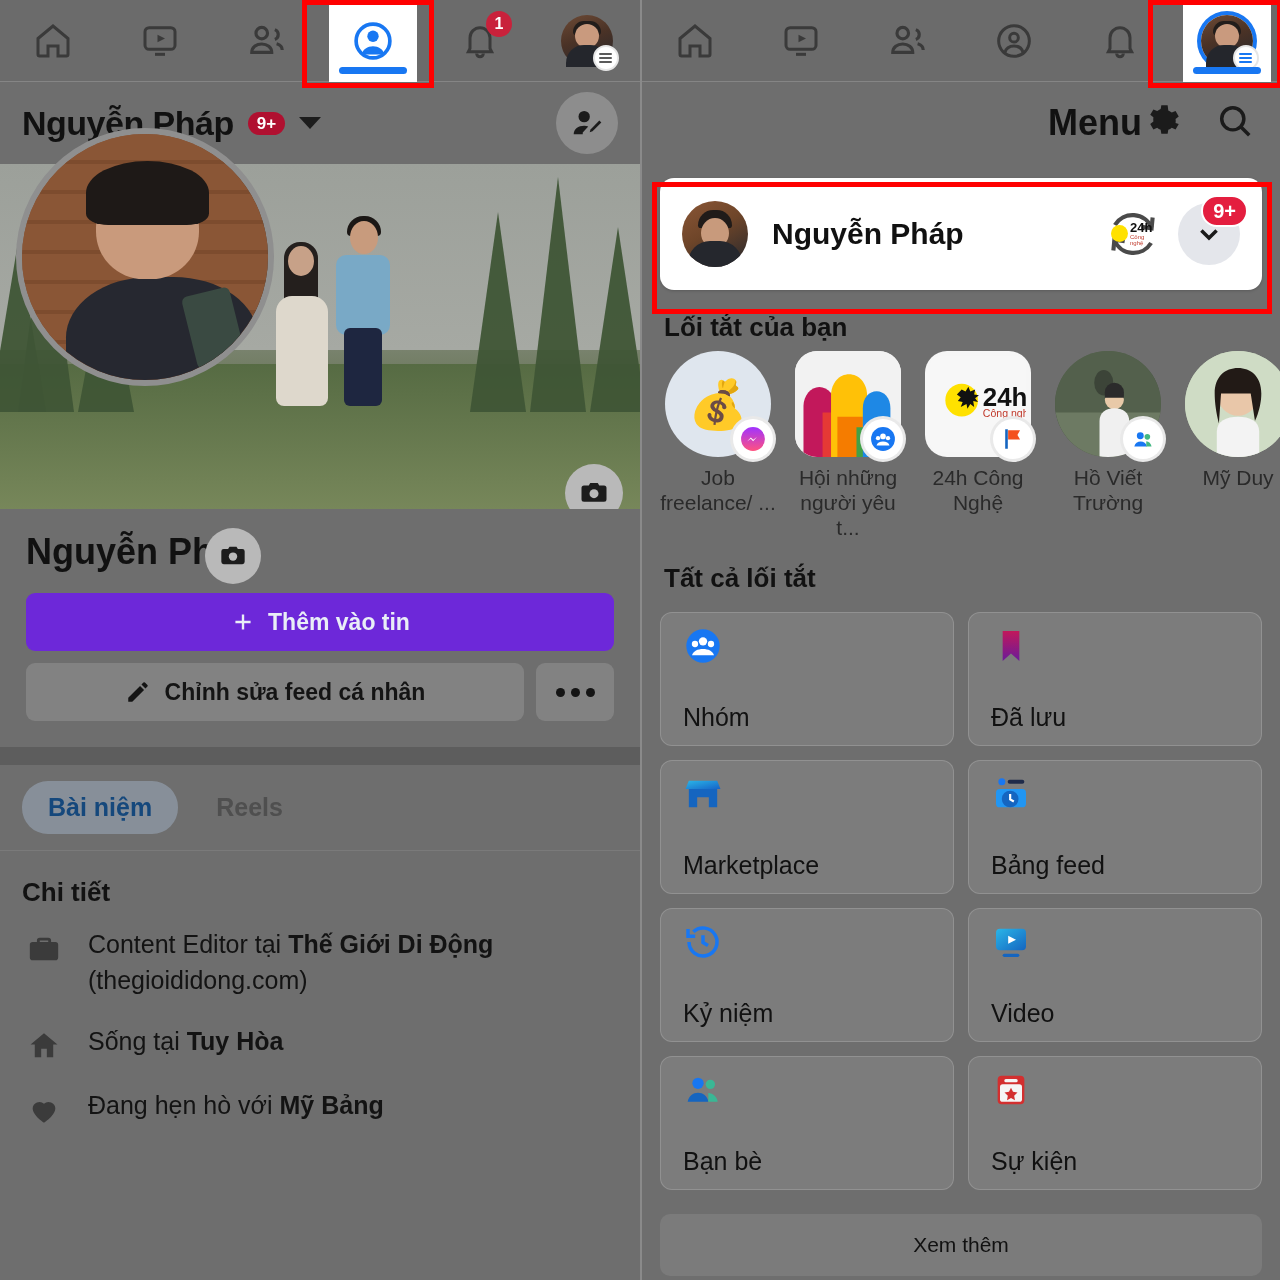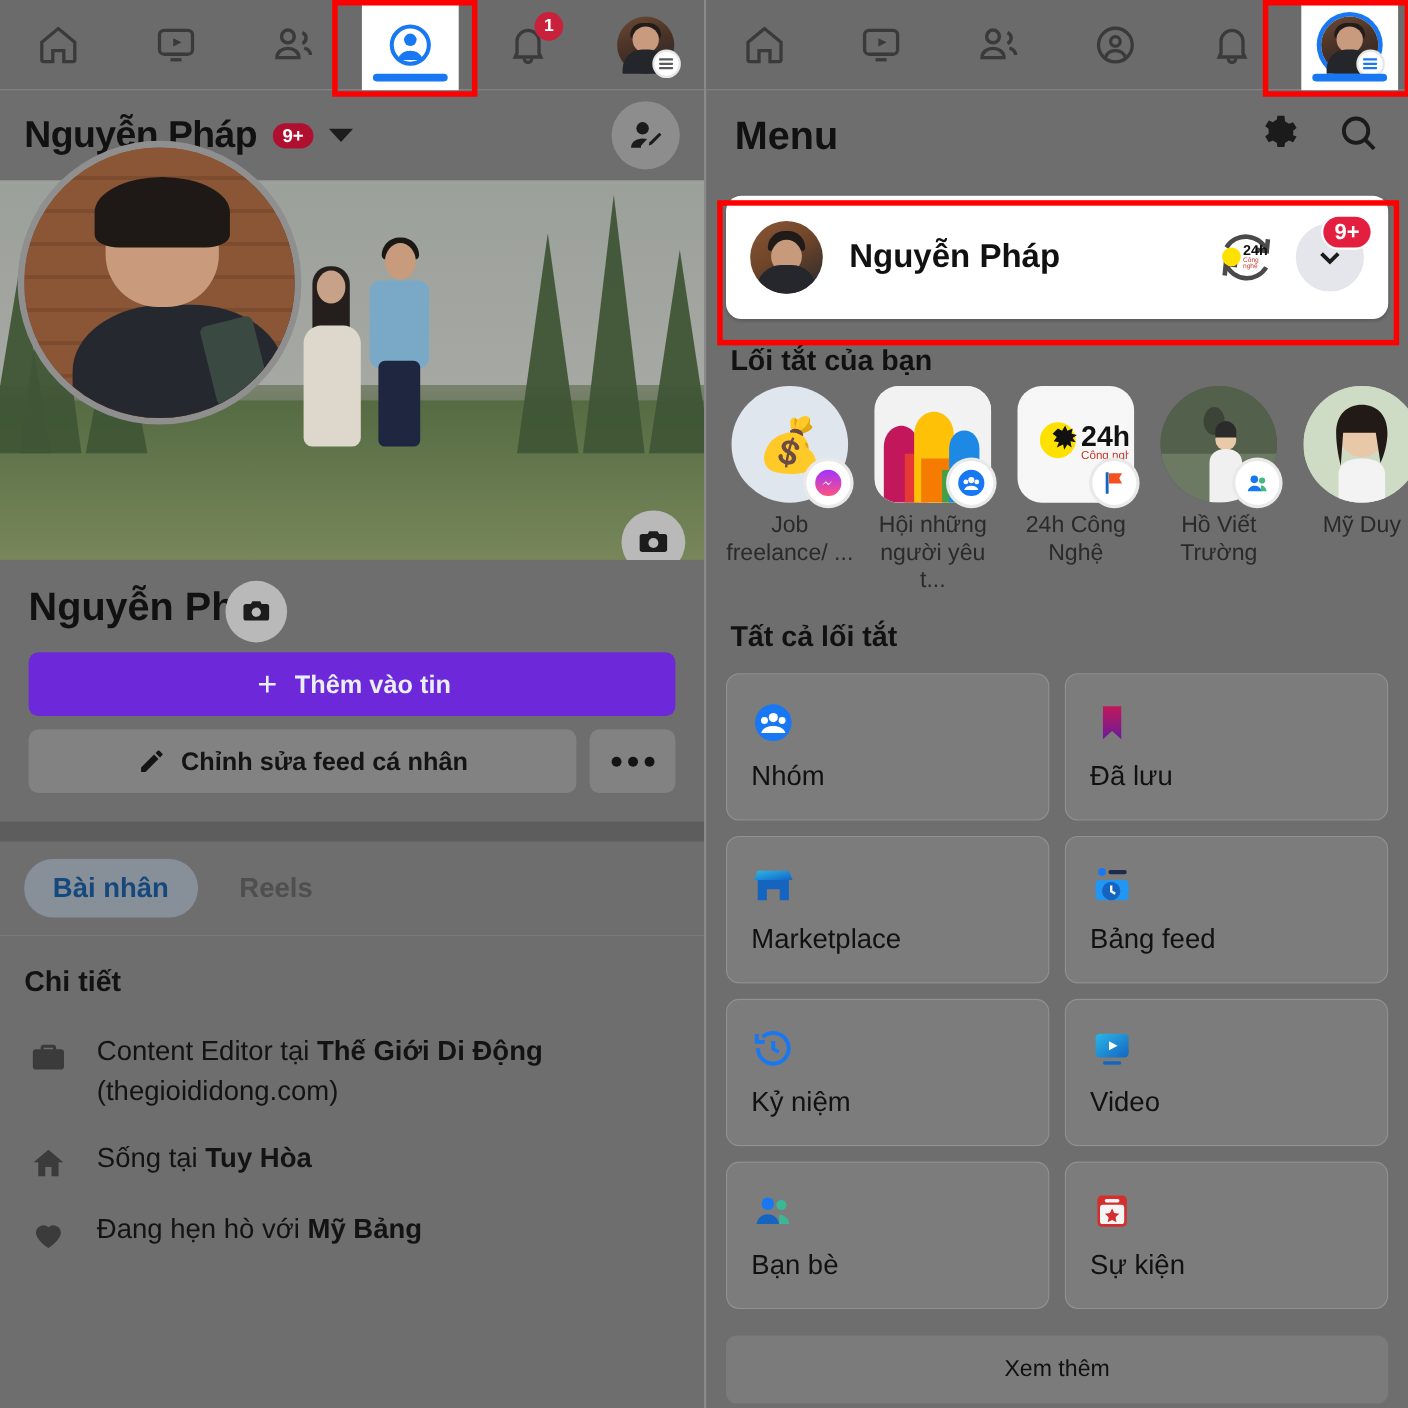--- a/index.html
+++ b/index.html
@@ -166,29 +166,29 @@
 
   .divider-thick { height: 18px; background: #5d5d5d; margin-top: 26px; }
   .tabs-row { display: flex; align-items: center; gap: 12px; padding: 16px 22px 16px 22px;
     border-bottom: 1px solid #7a7a7a; }
   .tab-chip {
     padding: 12px 26px; border-radius: 26px; font-size: 25px; font-weight: bold;
     color: #4f4f4f;
   }
   .tab-chip.sel { background: rgba(190,215,245,0.32); color: #15487c; }
 
-  .details-title { margin: 26px 0 18px 22px; font-size: 26px; font-weight: bold; color: #121212; }
+  .details-title { margin: 26px 0 6px 22px; font-size: 26px; font-weight: bold; color: #121212; }
   .detail-item { display: flex; align-items: flex-start; gap: 22px; padding: 12px 22px; }
   .detail-ico { width: 44px; flex: none; display: flex; justify-content: center; padding-top: 6px; }
   .detail-txt { font-size: 25px; color: #131313; line-height: 1.45; }
   .detail-txt b { font-weight: bold; }
 
   
   .menu-header {
-    height: 82px; display: flex; align-items: center; justify-content: space-between;
+    height: 82px; display: flex; align-items: center; justify-content: flex-end;
     padding: 0 26px;
   }
   .menu-title { font-size: 36px; font-weight: bold; color: #111; }
   .menu-header-icons { display: flex; align-items: center; gap: 36px; }
 
   .acct-card {
     margin: 14px 18px 0 18px; background: #fff; border-radius: 14px;
     height: 112px; display: flex; align-items: center; padding: 0 22px;
     box-shadow: 0 1px 3px rgba(0,0,0,.18);
   }
@@ -236,21 +236,21 @@
   .sc-badge {
     position: absolute; right: -2px; bottom: -2px; width: 40px; height: 40px;
     border-radius: 50%; background: #fff; display: flex; align-items: center;
     justify-content: center; box-shadow: 0 0 0 3px #e9e9e9;
   }
   .sc-label { margin-top: 8px; font-size: 21px; color: #2a2a2a; line-height: 1.2; }
 
   .grid2 { display: grid; grid-template-columns: 1fr 1fr; gap: 14px; padding: 10px 18px 0 18px; }
   .tile {
     height: 134px; background: rgba(255,255,255,0.10); border: 1px solid rgba(255,255,255,0.16);
-    border-radius: 12px; padding: 24px 22px; display: flex; flex-direction: column;
+    border-radius: 12px; padding: 13px 22px; display: flex; flex-direction: column;
     justify-content: space-between;
   }
   .tile-label { font-size: 25px; color: #111; font-weight: normal; }
   .see-more {
     margin: 24px 18px 0 18px; height: 62px; background: rgba(255,255,255,0.09);
     border-radius: 10px; display: flex; align-items: center; justify-content: center;
     font-size: 21px; color: #111;
   }
 </style>
 </head>
@@ -388,21 +388,21 @@
             <i></i>
             <i></i>
             <i></i>
           </div>
       </div>
     </div>
 
     <div class="divider-thick"></div>
 
     <div class="tabs-row">
-      <div class="tab-chip sel">Bài nhân</div>
+      <div class="tab-chip sel">Bài niệm</div>
       <div class="tab-chip">Reels</div>
     </div>
 
     <div class="details-title">Chi tiết</div>
 
     <div class="detail-item">
       <span class="detail-ico">
         <svg width="34" height="34" viewBox="0 0 24 24" fill="#3b3b3b">
             <path d="M9 4h6a2 2 0 0 1 2 2v1h3a2 2 0 0 1 2 2v9a2 2 0 0 1-2 2H4a2 2 0 0 1-2-2V9a2 2 0 0 1 2-2h3V6a2 2 0 0 1 2-2zm0 3h6V6H9z"></path>
           </svg>

